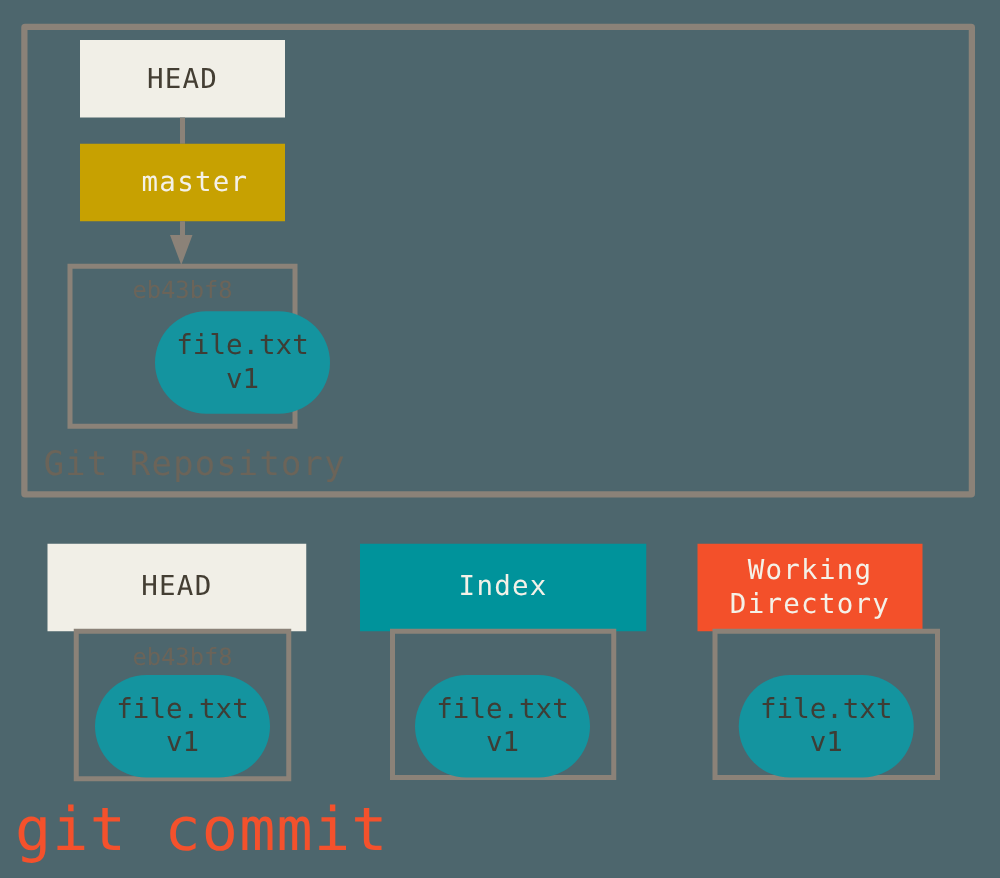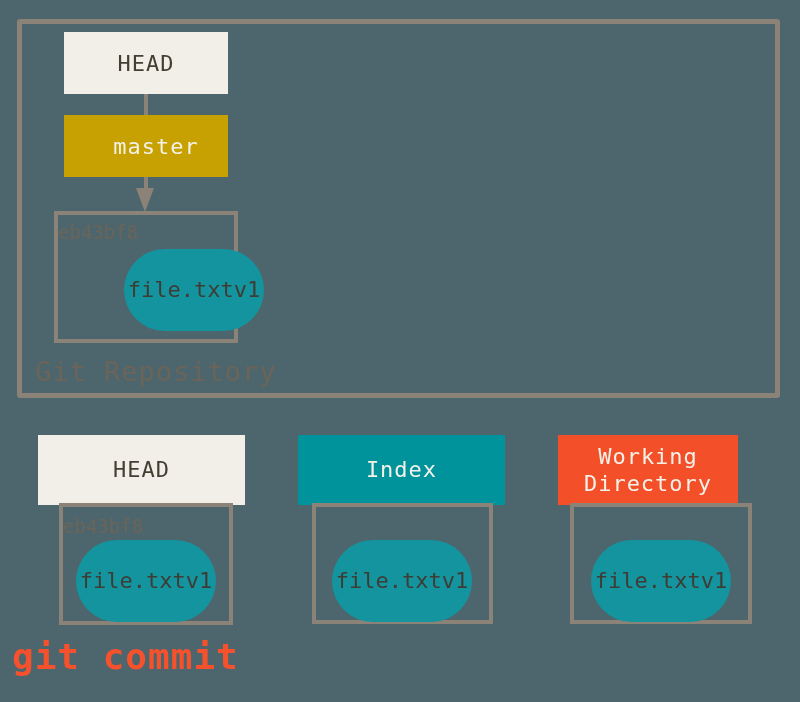--- a/index.html
+++ b/index.html
@@ -30,44 +30,44 @@
   .connector{position:absolute;width:4px;background:var(--frame-border);}
   .line1{left:122px;top:70px;height:21px;}
   .line2{left:122px;top:153px;height:16px;}
   .arrowhead{position:absolute;left:114px;top:164px;width:0;height:0;
     border-left:9px solid transparent;border-right:9px solid transparent;
     border-top:24px solid var(--frame-border);}
 
   .node-frame{position:absolute;border:4px solid var(--frame-border);}
   .commit-frame{left:32px;top:187px;width:184px;height:132px;}
 
-  .hash{position:absolute;width:100%;text-align:left;font-size:19px;color:var(--muted-text);}
+  .hash{position:absolute;width:100%;text-align:center;font-size:19px;color:var(--muted-text);}
   .commit-hash{top:6px;}
 
   .blob{position:absolute;background:var(--blob-teal);border-radius:42px;
-    display:flex;flex-direction:row;align-items:center;justify-content:center;
+    display:flex;flex-direction:column;align-items:center;justify-content:center;
     color:var(--blob-text);font-size:22px;line-height:1.25;}
   .commit-blob{left:66px;top:34px;width:140px;height:82px;}
 
   .column-hdr{height:70px;font-size:22px;line-height:1.25;}
   .hdr-col1{left:38px;top:435px;width:207px;}
-  .hdr-col2{left:298px;top:435px;width:207px;}
+  .hdr-col2{left:288px;top:435px;width:229px;}
   .hdr-col3{left:558px;top:435px;width:180px;}
 
   .frame-col1{left:59px;top:503px;width:174px;height:122px;}
   .frame-col2{left:312px;top:503px;width:181px;height:121px;}
   .frame-col3{left:570px;top:503px;width:182px;height:121px;}
 
   .col-hash{top:8px;}
   .blob-col{width:140px;height:82px;}
   .blob-col1{left:13px;top:33px;}
   .blob-col2{left:16px;top:33px;}
   .blob-col3{left:17px;top:33px;}
 
-  .caption{position:absolute;left:12px;top:636px;font-size:36px;font-weight:bold;
+  .caption{position:absolute;left:12px;top:636px;font-size:48px;font-weight:normal;
     color:var(--caption-red);letter-spacing:1px;text-align:center;}
 </style>
 </head>
 <body>
 
 <div class="stage">
 
   <div class="repo-frame">
     <div class="hdr cream head-top">
       <span>HEAD</span>

